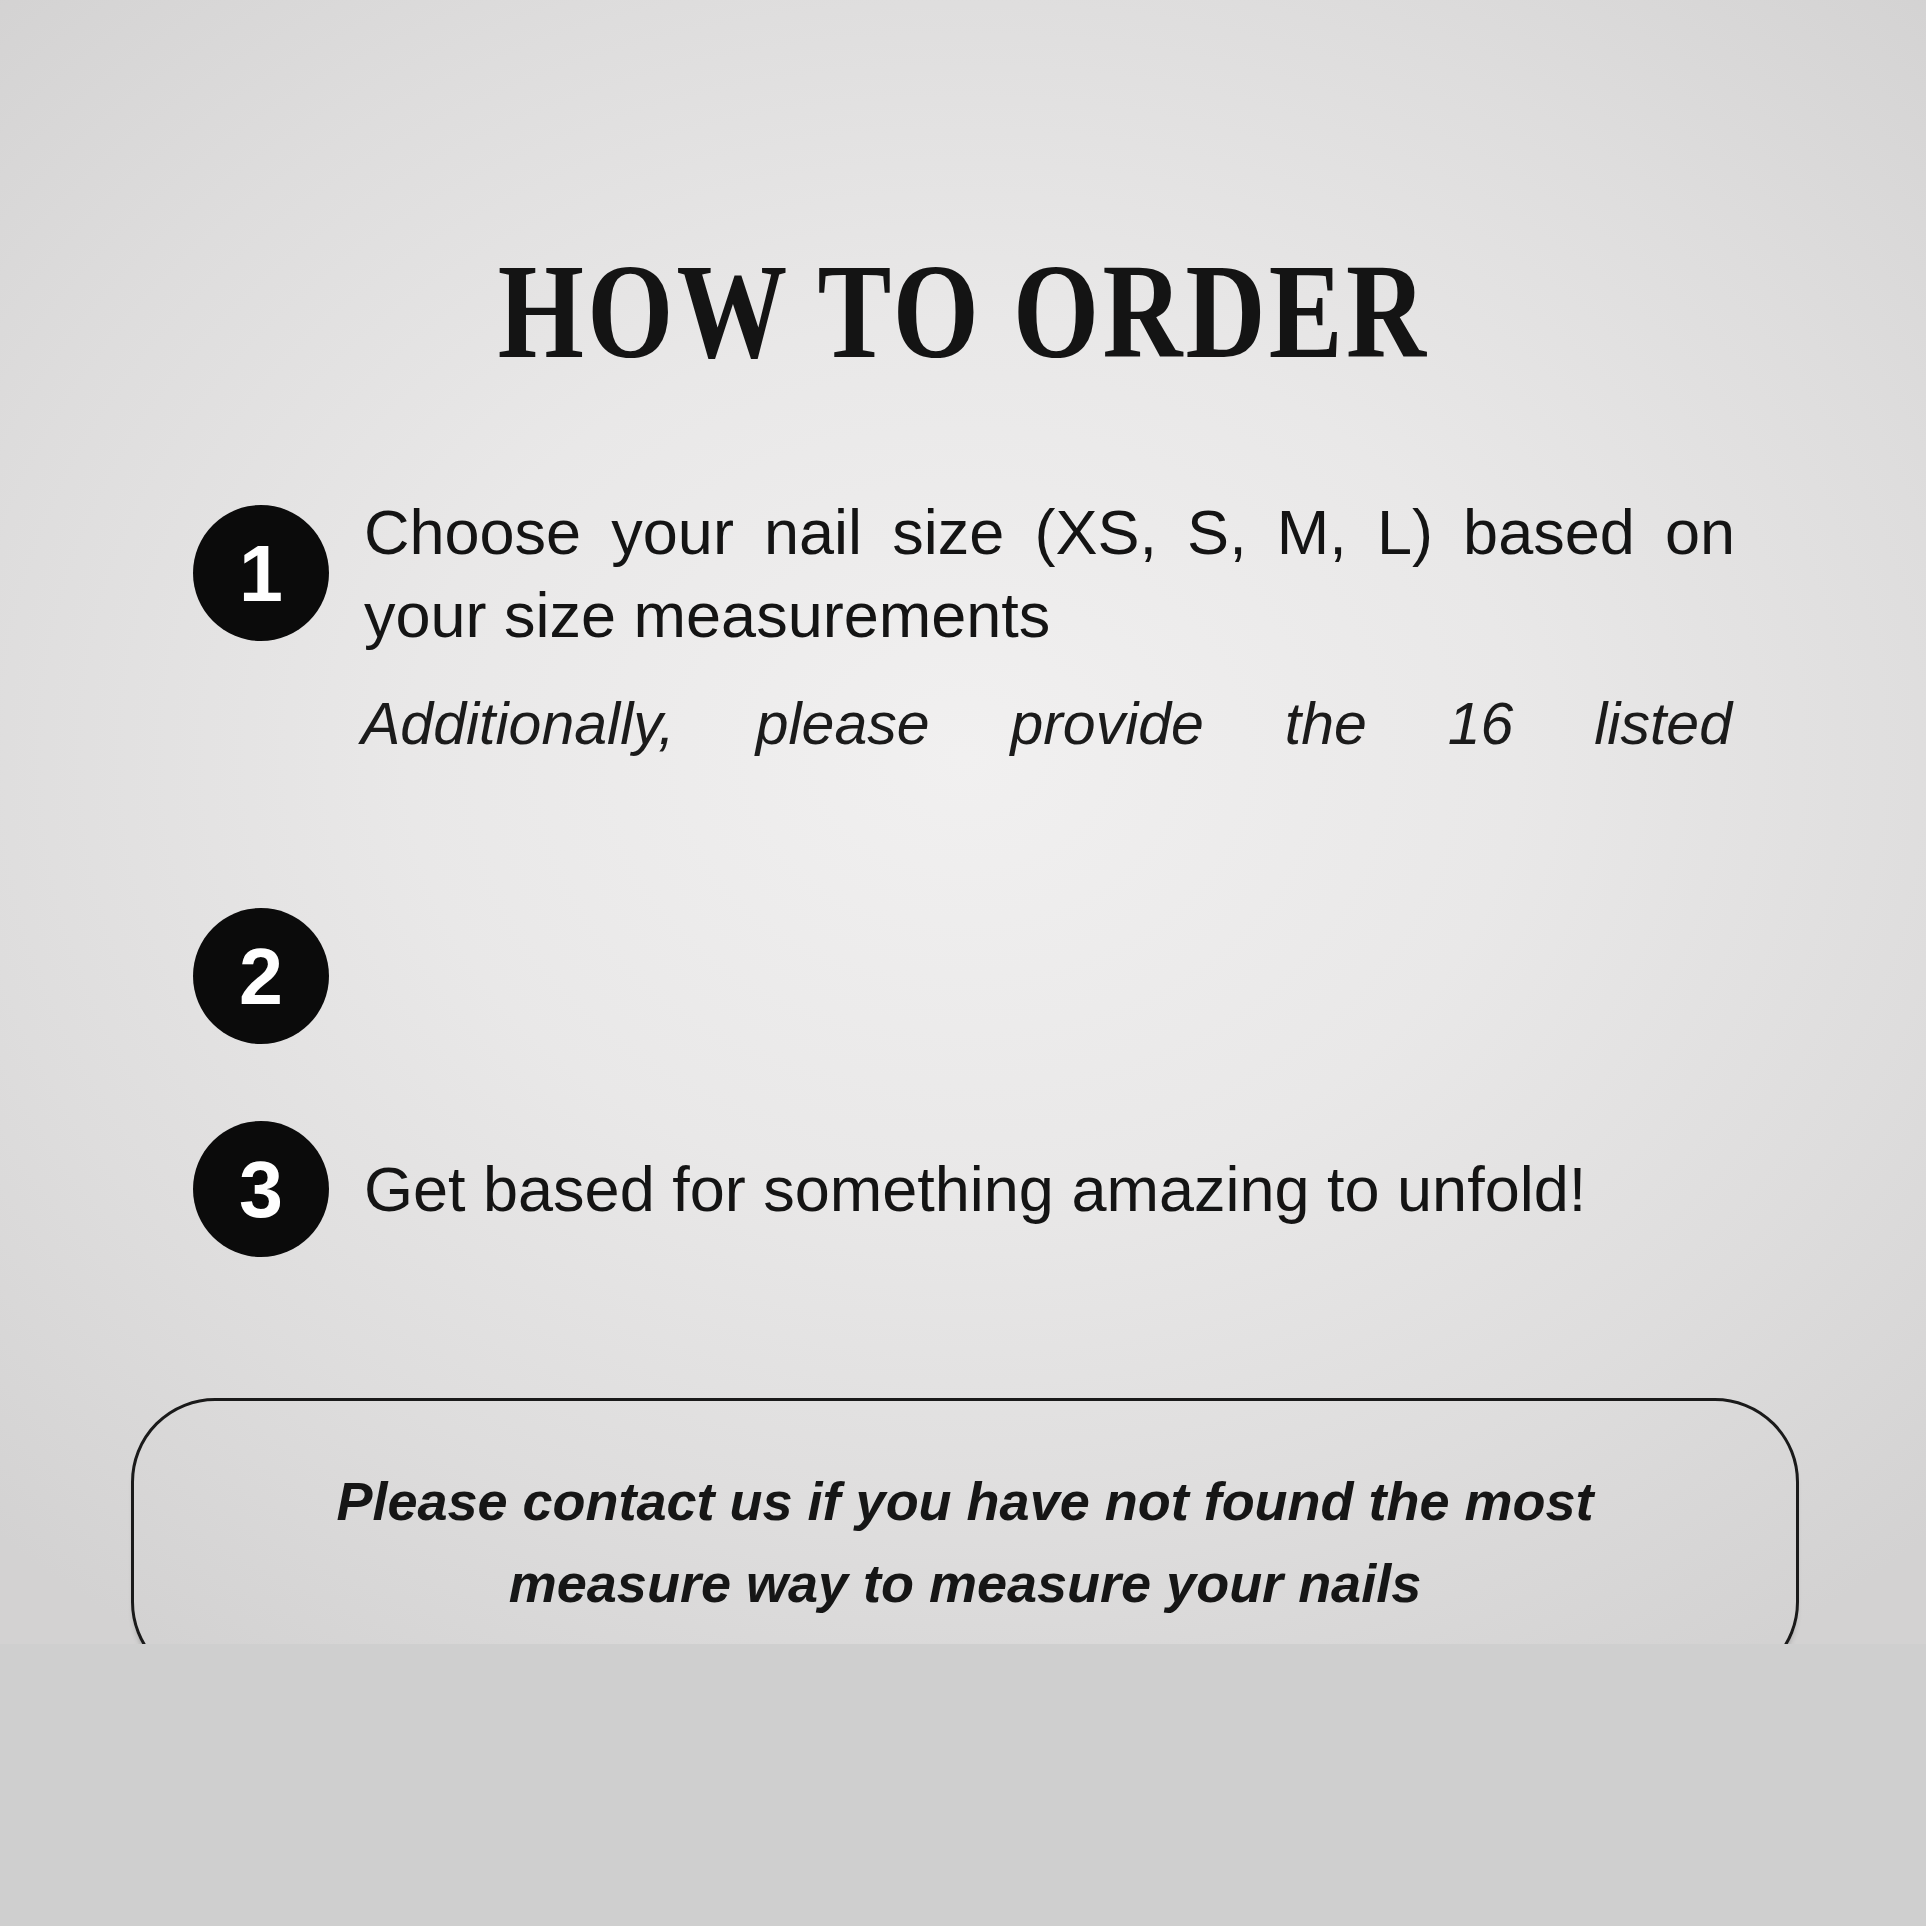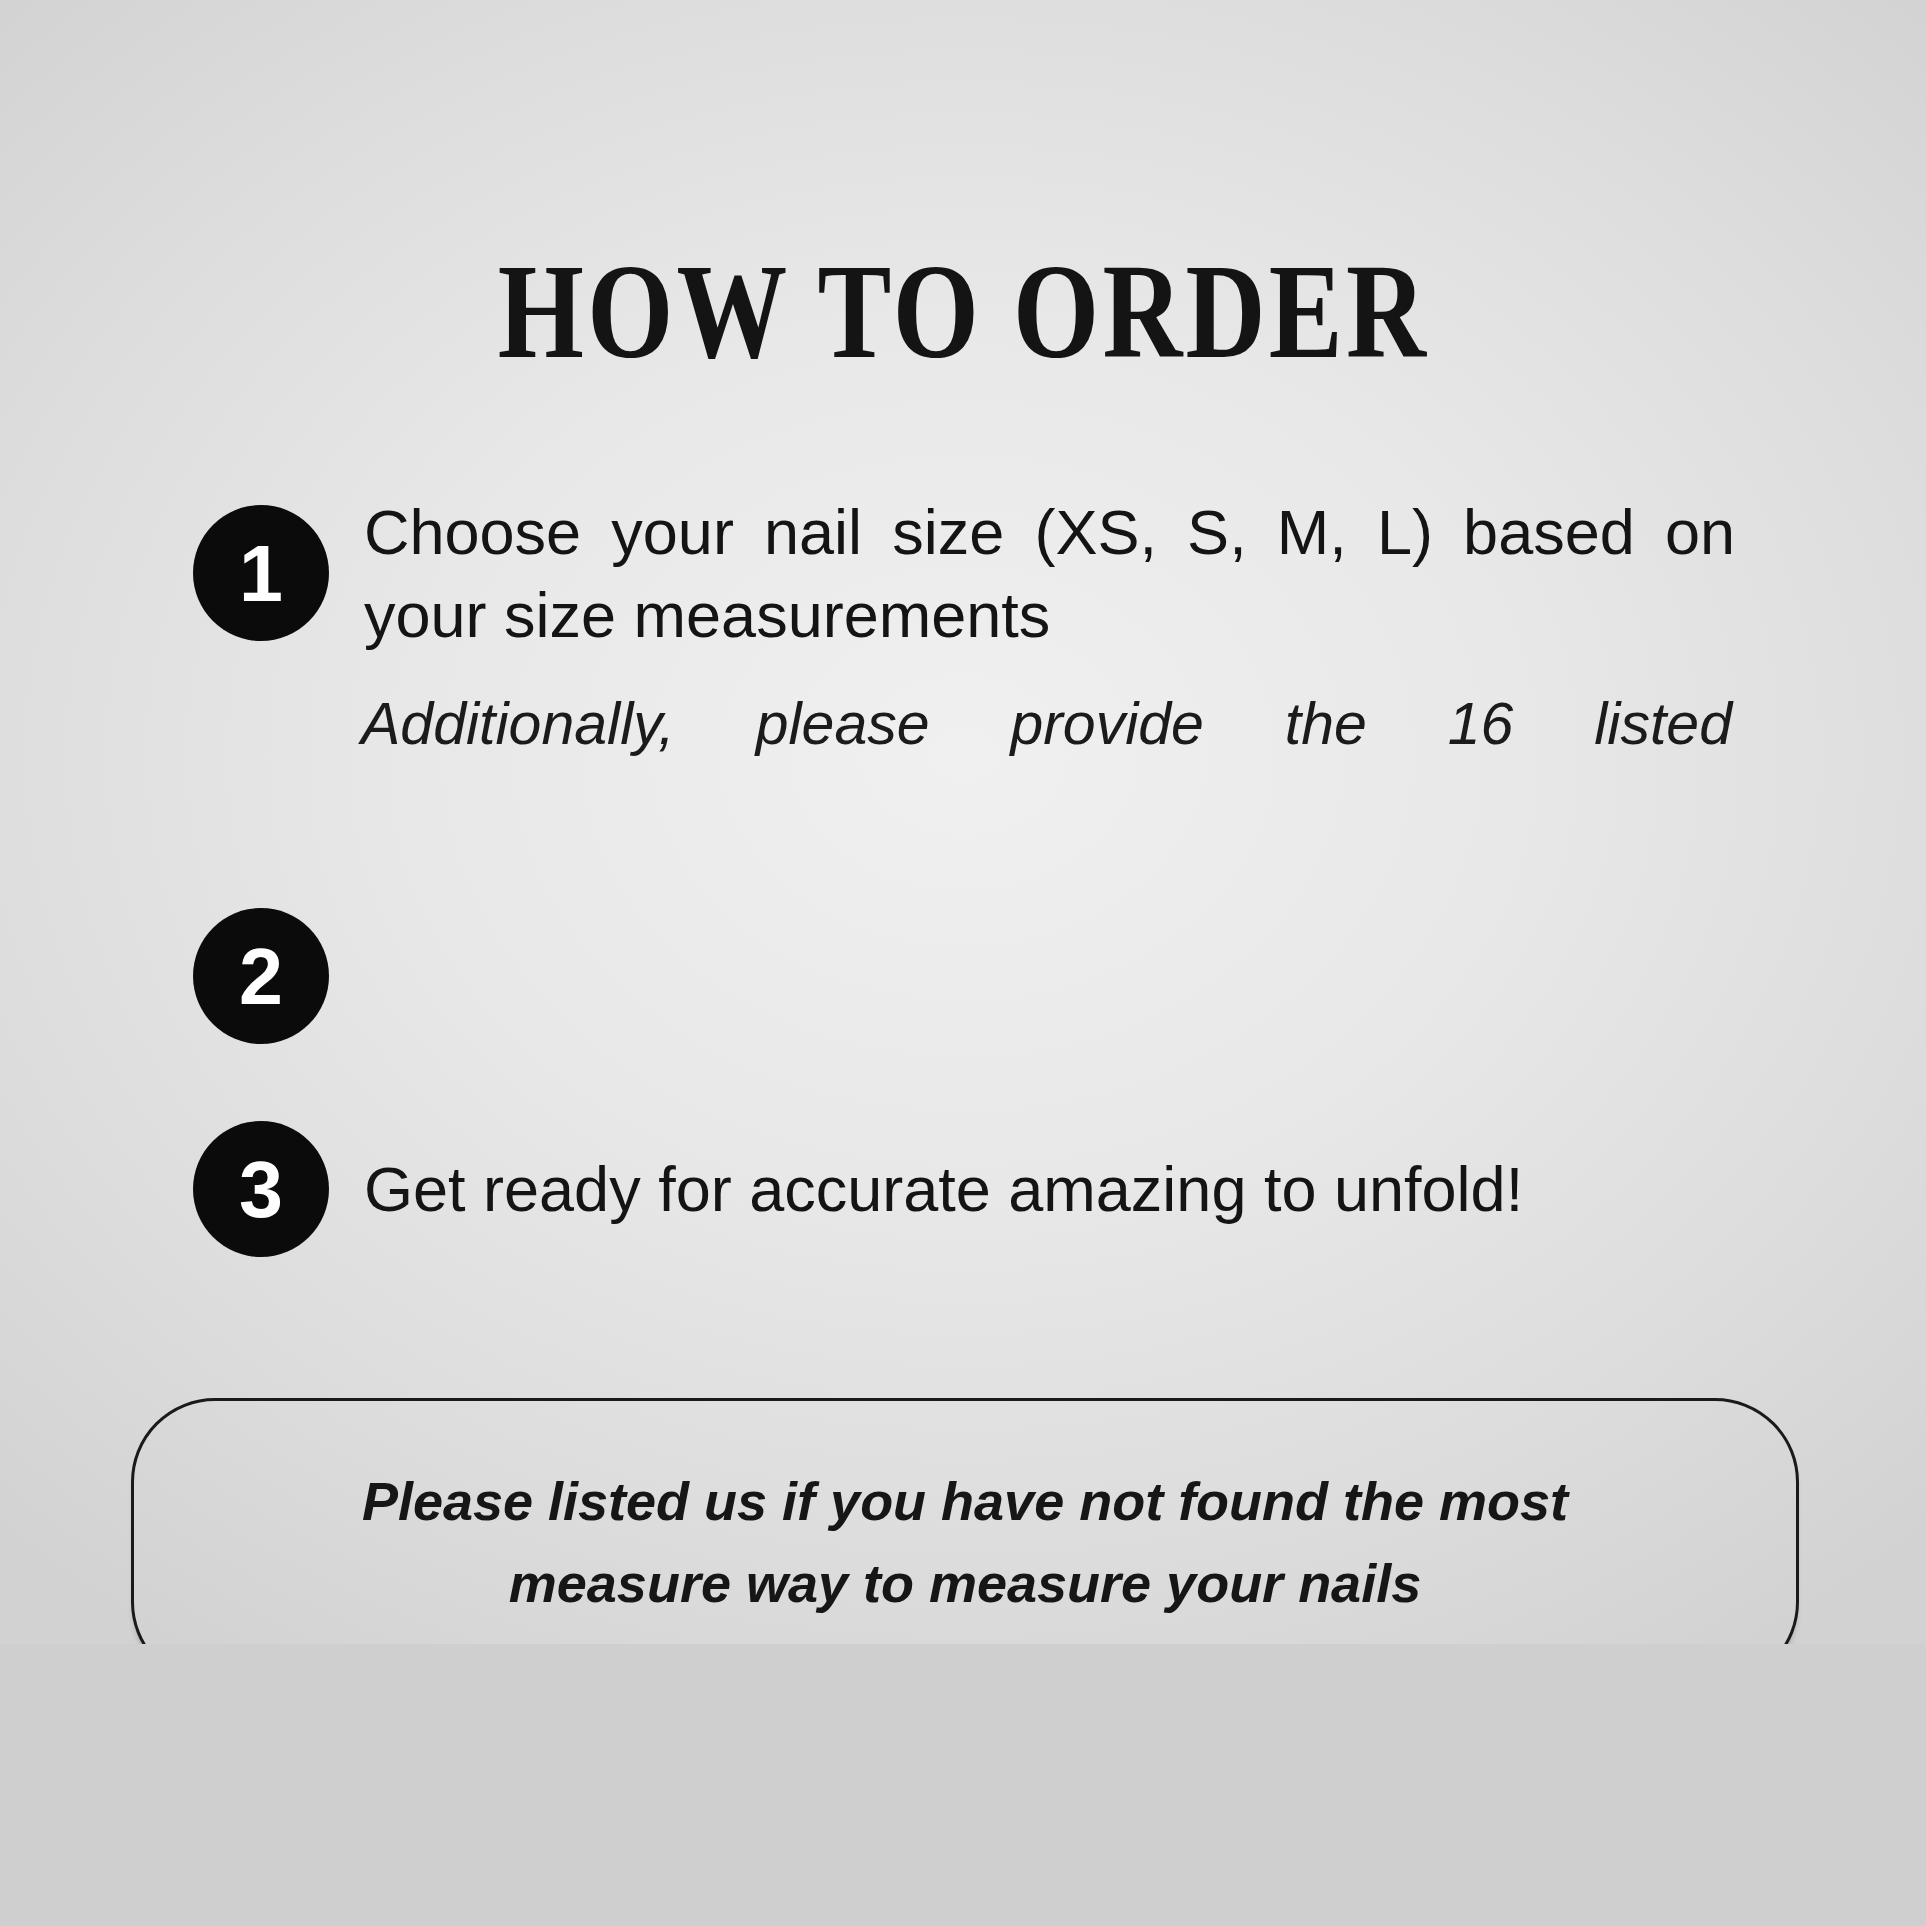--- a/index.html
+++ b/index.html
@@ -89,22 +89,22 @@
   <div class="step step2">
     <div class="badge">
       <span>2</span>
     </div>
   </div>
 
   <div class="step step3">
     <div class="badge">
       <span>3</span>
     </div>
-    <div class="step-text single-line">Get ready for accurate amazing to unfold!</div>
+    <div class="step-text single-line">Get based for something amazing to unfold!</div>
   </div>
 
   <div class="footer-box">
-    <div class="footer-line">Please listed us if you have not found the most</div>
+    <div class="footer-line">Please contact us if you have not found the most</div>
     <div class="footer-line">measure way to measure your nails</div>
   </div>
 
 </div>
 
 
 </body></html>

